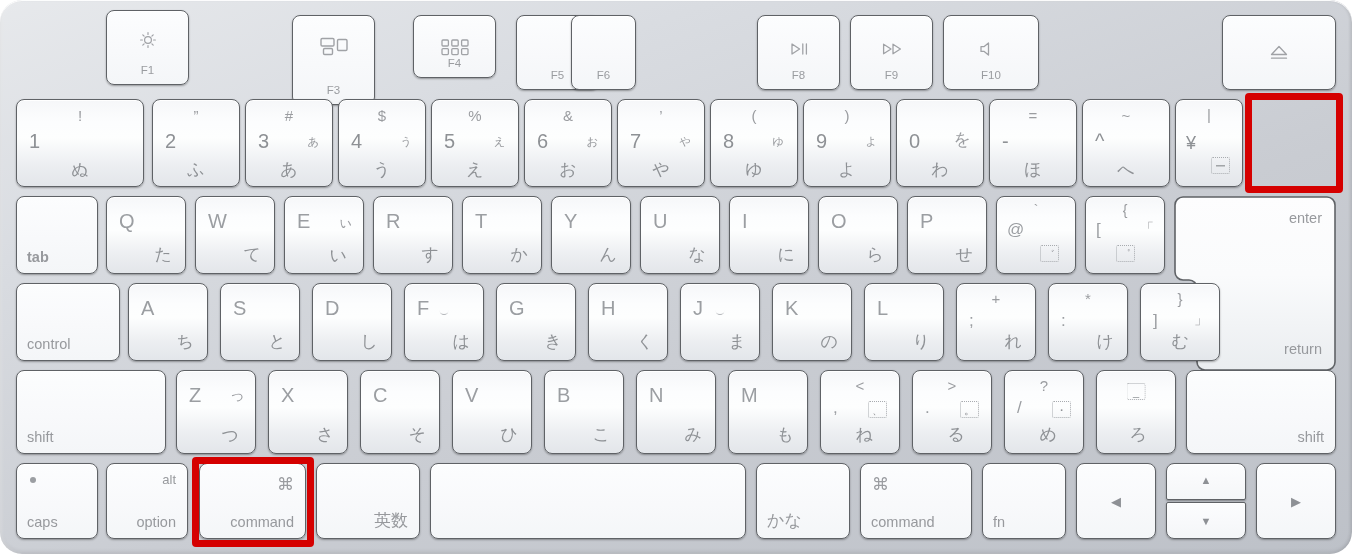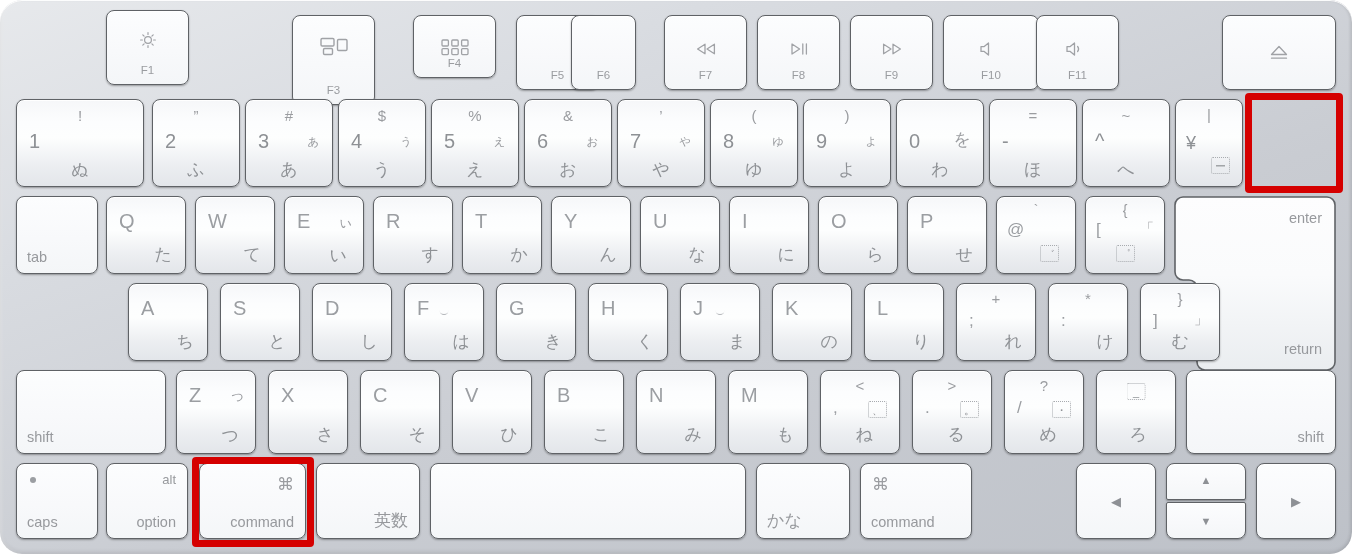--- a/index.html
+++ b/index.html
@@ -150,29 +150,20 @@
   </div>
 
   <div class="key flat" style="left:478px;top:15px;width:83px;height:75px;margin-left:38px;">
     <span class="fnlab">F5</span>
   </div>
 
   <div class="key flat" style="left:571px;top:15px;width:65px;height:75px;">
     <span class="fnlab">F6</span>
   </div>
 
-  <div class="key flat" style="left:664px;top:15px;width:83px;height:75px;">
-    <span class="fnicon" style="top:25px;">
-      <svg width="34" height="16" viewBox="0 0 34 16" fill="none" stroke="#a0a2a6" stroke-width="1.3" stroke-linejoin="round">
-        <path d="M16 3.2 L16 12.8 L8.6 8 Z"></path>
-        <path d="M25.4 3.2 L25.4 12.8 L18 8 Z"></path>
-      </svg>
-    </span>
-    <span class="fnlab">F7</span>
-  </div>
 
   <div class="key flat" style="left:757px;top:15px;width:83px;height:75px;">
     <span class="fnicon" style="top:25px;">
       <svg width="34" height="16" viewBox="0 0 34 16" fill="none" stroke="#a0a2a6" stroke-width="1.3" stroke-linejoin="round">
         <path d="M10 3 L10 13 L17.6 8 Z"></path>
         <path d="M20.8 3 L20.8 13 M24.4 3 L24.4 13" stroke-linecap="round"></path>
       </svg>
     </span>
     <span class="fnlab">F8</span>
   </div>
@@ -189,29 +180,20 @@
 
   <div class="key flat" style="left:943px;top:15px;width:96px;height:75px;">
     <span class="fnicon" style="top:24px;">
       <svg width="26" height="18" viewBox="0 0 26 18" fill="none" stroke="#a0a2a6" stroke-width="1.3" stroke-linejoin="round">
         <path d="M10.5 3 L6.2 6.6 L3 6.6 L3 11.4 L6.2 11.4 L10.5 15 Z"></path>
       </svg>
     </span>
     <span class="fnlab">F10</span>
   </div>
 
-  <div class="key flat" style="left:1036px;top:15px;width:83px;height:75px;">
-    <span class="fnicon" style="top:24px;">
-      <svg width="28" height="18" viewBox="0 0 28 18" fill="none" stroke="#a0a2a6" stroke-width="1.3" stroke-linejoin="round" stroke-linecap="round">
-        <path d="M10.5 3 L6.2 6.6 L3 6.6 L3 11.4 L6.2 11.4 L10.5 15 Z"></path>
-        <path d="M13.6 6.4 Q15.6 9 13.6 11.6"></path>
-      </svg>
-    </span>
-    <span class="fnlab">F11</span>
-  </div>
 
 
   <div class="key flat" style="left:1222px;top:15px;width:114px;height:75px;">
     <span class="fnicon" style="top:28px;">
       <svg width="24" height="18" viewBox="0 0 24 18" fill="none" stroke="#a0a2a6" stroke-width="1.3" stroke-linejoin="round">
         <path d="M12 2.5 L19.5 10.5 L4.5 10.5 Z"></path>
         <path d="M4.5 14.2 L19.5 14.2" stroke-linecap="round"></path>
       </svg>
     </span>
   </div>
@@ -297,21 +279,21 @@
 
   <div class="key sheen" style="left:1175px;top:99px;width:68px;height:88px;">
     <span class="q-tt" style="top:7px;">|</span>
     <span class="q-tl" style="left:10px;top:34px;font-size:18px;">¥</span>
     <span class="dbox" style="position:absolute;right:12px;bottom:12px;">
         <i>ー</i>
       </span>
   </div>
 
 
-  <div class="key flat" style="left:16px;top:196px;width:82px;height:78px;">
+  <div class="key flat" style="left:16px;top:196px;width:82px;height:78px;font-weight:bold;">
     <span class="lbl bl mod">tab</span>
   </div>
 
   <div class="key sheen" style="left:106px;top:196px;width:80px;height:78px;">
     <span class="a-l">Q</span>
     <span class="a-k">た</span>
   </div>
   <div class="key sheen" style="left:195px;top:196px;width:80px;height:78px;">
     <span class="a-l">W</span>
     <span class="a-k">て</span>
@@ -375,20 +357,23 @@
           <stop offset="45%" stop-color="#fafbfc"></stop>
           <stop offset="100%" stop-color="#eaedf0"></stop>
         </linearGradient>
       </defs>
       <path d="M9 1 H153 a8 8 0 0 1 8 8 V166 a8 8 0 0 1 -8 8 H31 a8 8 0 0 1 -8 -8 V92 a8 8 0 0 0 -8 -8 H9 a8 8 0 0 1 -8 -8 V9 a8 8 0 0 1 8 -8 Z" fill="url(#gRet)" stroke="#5f6266" stroke-width="1.6"></path>
     </svg>
     <span class="lbl tr mod" style="right:14px;top:14px;">enter</span>
     <span class="lbl br mod" style="right:14px;bottom:14px;">return</span>
   </div>
 
+  <div class="key flat" style="left:16px;top:283px;width:104px;height:78px;">
+    <span class="lbl bl mod">control</span>
+  </div>
 
   <div class="key sheen" style="left:128px;top:283px;width:80px;height:78px;">
     <span class="a-l">A</span>
     <span class="a-k">ち</span>
   </div>
   <div class="key sheen" style="left:220px;top:283px;width:80px;height:78px;">
     <span class="a-l">S</span>
     <span class="a-k">と</span>
   </div>
   <div class="key sheen" style="left:312px;top:283px;width:80px;height:78px;">
@@ -534,20 +519,23 @@
 
   <div class="key flat" style="left:756px;top:463px;width:94px;height:76px;">
     <span class="lbl bl mod" style="font-size:17px;">かな</span>
   </div>
 
   <div class="key flat" style="left:860px;top:463px;width:112px;height:76px;">
     <span class="lbl tl" style="font-size:17px;color:#9a9ca0;top:12px;">⌘</span>
     <span class="lbl bl mod">command</span>
   </div>
 
+  <div class="key flat" style="left:982px;top:463px;width:84px;height:76px;">
+    <span class="lbl bl mod">fn</span>
+  </div>
 
   <div class="key flat" style="left:1076px;top:463px;width:80px;height:76px;">
     <span class="arw" style="top:50%;transform:translate(-50%,-50%);">◀</span>
   </div>
 
   <div class="key flat" style="left:1166px;top:463px;width:80px;height:37px;border-radius:8px 8px 2px 2px;">
     <span class="arw" style="top:11px;font-size:11px;">▲</span>
   </div>
   <div class="key flat" style="left:1166px;top:502px;width:80px;height:37px;border-radius:2px 2px 8px 8px;">
     <span class="arw" style="top:13px;font-size:11px;">▼</span>

